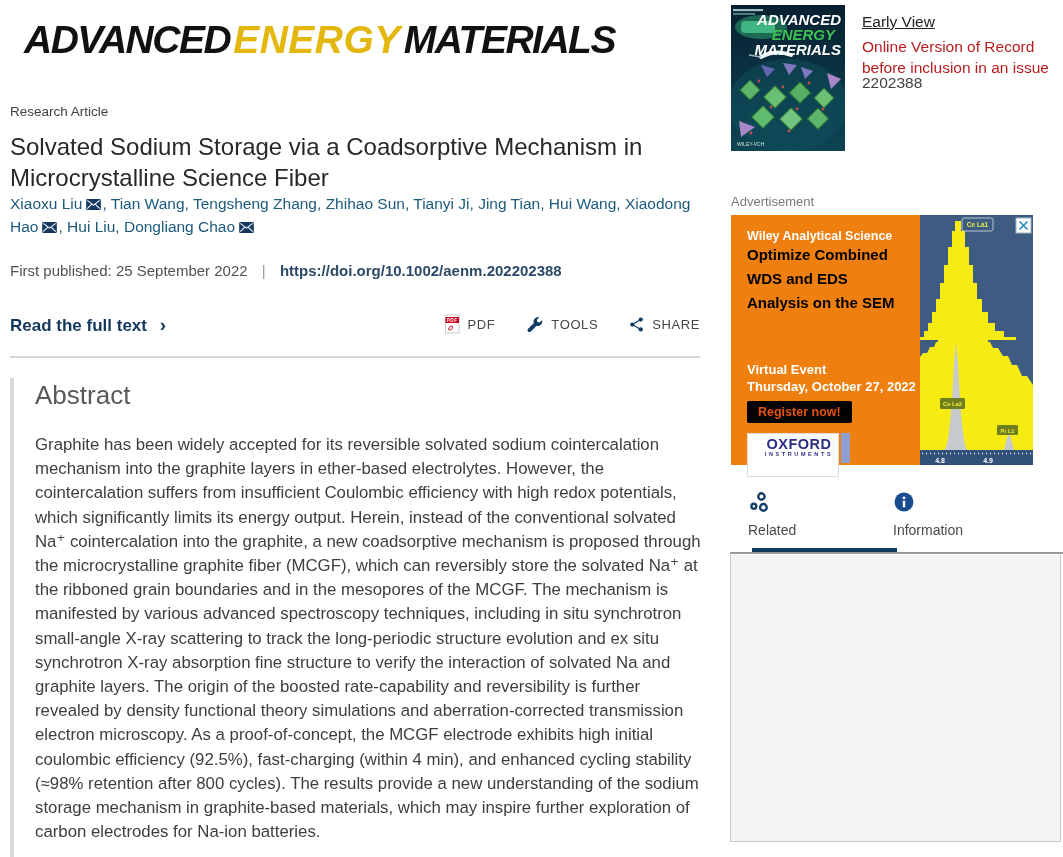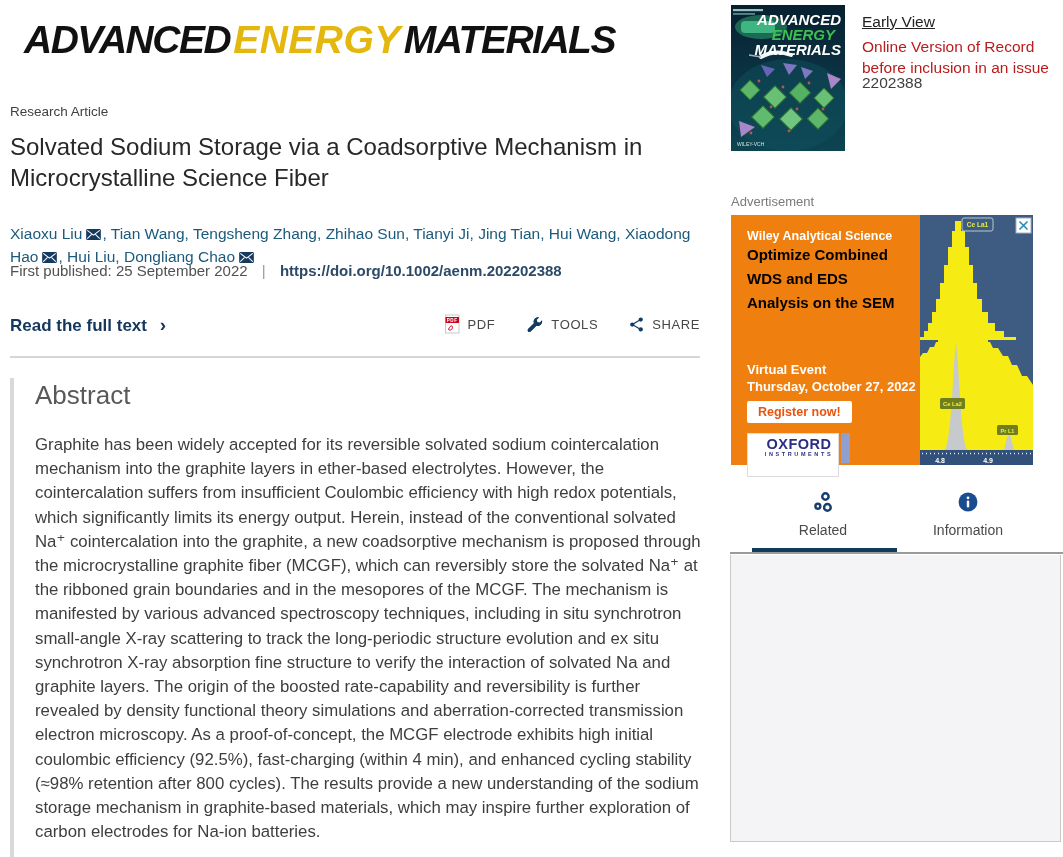--- a/index.html
+++ b/index.html
@@ -12,21 +12,21 @@
 
   .logo { position:absolute; left:14px; top:18px; font-size:39px; font-weight:900;
           font-style:italic; letter-spacing:-1.5px; white-space:nowrap; color:#111; }
   .logo .w2 { color:#e3b70e; margin:0 3px; letter-spacing:0.5px; }
 
   .article-type { position:absolute; left:0; top:104px; font-size:13.5px; color:#414141; }
 
   .title { position:absolute; left:0; top:131px; width:650px; font-size:24px; line-height:31px;
            font-weight:400; color:#282828; }
 
-  .authors { position:absolute; left:0; top:222px; width:695px; font-size:15.5px; line-height:23px;
+  .authors { position:absolute; left:0; top:192px; width:695px; font-size:15.5px; line-height:23px;
              color:#1c5a7c; }
   .author { cursor:pointer; }
   .asep { color:#1c5a7c; }
   .env { display:inline-block; vertical-align:-1px; margin:0 1px 0 4px; }
 
   .pubrow { position:absolute; left:0; top:262px; font-size:15px; color:#515151; white-space:nowrap; }
   .pubrow .bar { color:#9a9a9a; margin:0 10px; }
   .doi { color:#2c4a68; font-weight:700; text-decoration:none; cursor:pointer; }
 
   .readrow { position:absolute; left:0; top:314px; width:690px; height:26px; }
@@ -53,32 +53,32 @@
   .vor { position:absolute; left:131px; top:36px; width:196px; font-size:15.5px; line-height:21px; color:#b91c1c; }
   .artnum { position:absolute; left:131px; top:74px; font-size:15.5px; color:#3f3f3f; }
 
   .adlabel { position:absolute; left:0; top:194px; font-size:13px; color:#7a7a7a; }
 
   .ad { position:absolute; left:0; top:215px; width:302px; height:250px; display:flex; cursor:pointer; }
   .ad-left { width:189px; height:250px; background:#ef7f0e; padding:14px 12px 0 16px; position:relative; }
   .ad-brand { font-size:12.5px; font-weight:700; color:#fff; }
   .ad-head { width:160px; font-size:15px; line-height:24px; font-weight:700; color:#000000; }
   .ad-event { position:absolute; left:16px; top:146px; font-size:13px; line-height:17px; font-weight:700; color:#fff; }
-  .ad-cta { position:absolute; left:16px; top:186px; background:#ffffff; color:#e8540e; font-size:12.5px;
+  .ad-cta { position:absolute; left:16px; top:186px; background:#000000; color:#e8540e; font-size:12.5px;
             font-weight:700; padding:4px 11px; border-radius:2px; cursor:pointer; }
   .oxford { position:absolute; left:16px; top:218px; display:flex; }
   .ox-box { width:92px; height:44px; background:#fff; border:1px solid #dcdcdc; text-align:center; padding-top:3px;padding-left:12px; }
   .ox-name { font-size:14.5px; font-weight:800; color:#2b2e83; letter-spacing:0.5px; line-height:14px; }
   .ox-sub { font-size:5.5px; font-weight:700; letter-spacing:2.6px; color:#2b2e83; }
   .ox-bar { width:9px; height:30px; background:#8fa0d0; margin-left:2px; }
   .ad-right { width:113px; height:250px; }
 
   
   .tabs { position:absolute; left:-1px; top:478px; width:333px; height:77px; }
-  .tab { position:absolute; top:12px; width:150px; text-align:center; cursor:pointer; }
+  .tab { position:absolute; top:12px; width:150px; cursor:pointer; }
   .tab .ticon { height:26px; }
   .tab .tlabel { margin-top:6px; font-size:14px; color:#4a4a4a; }
   .tab-related { left:18px; }
   .tab-info { left:163px; }
   .tab-underline { position:absolute; left:22px; top:70px; width:145px; height:6px; background:#103a5e; }
   .tabs-line { position:absolute; left:0; top:74px; width:333px; height:2px; background:#9a9a9a; }
 
   .panel { position:absolute; left:-1px; top:555px; width:331px; height:287px; background:#f4f4f6;
            border:1px solid #c9c9c9; border-top:none; }
 </style>

